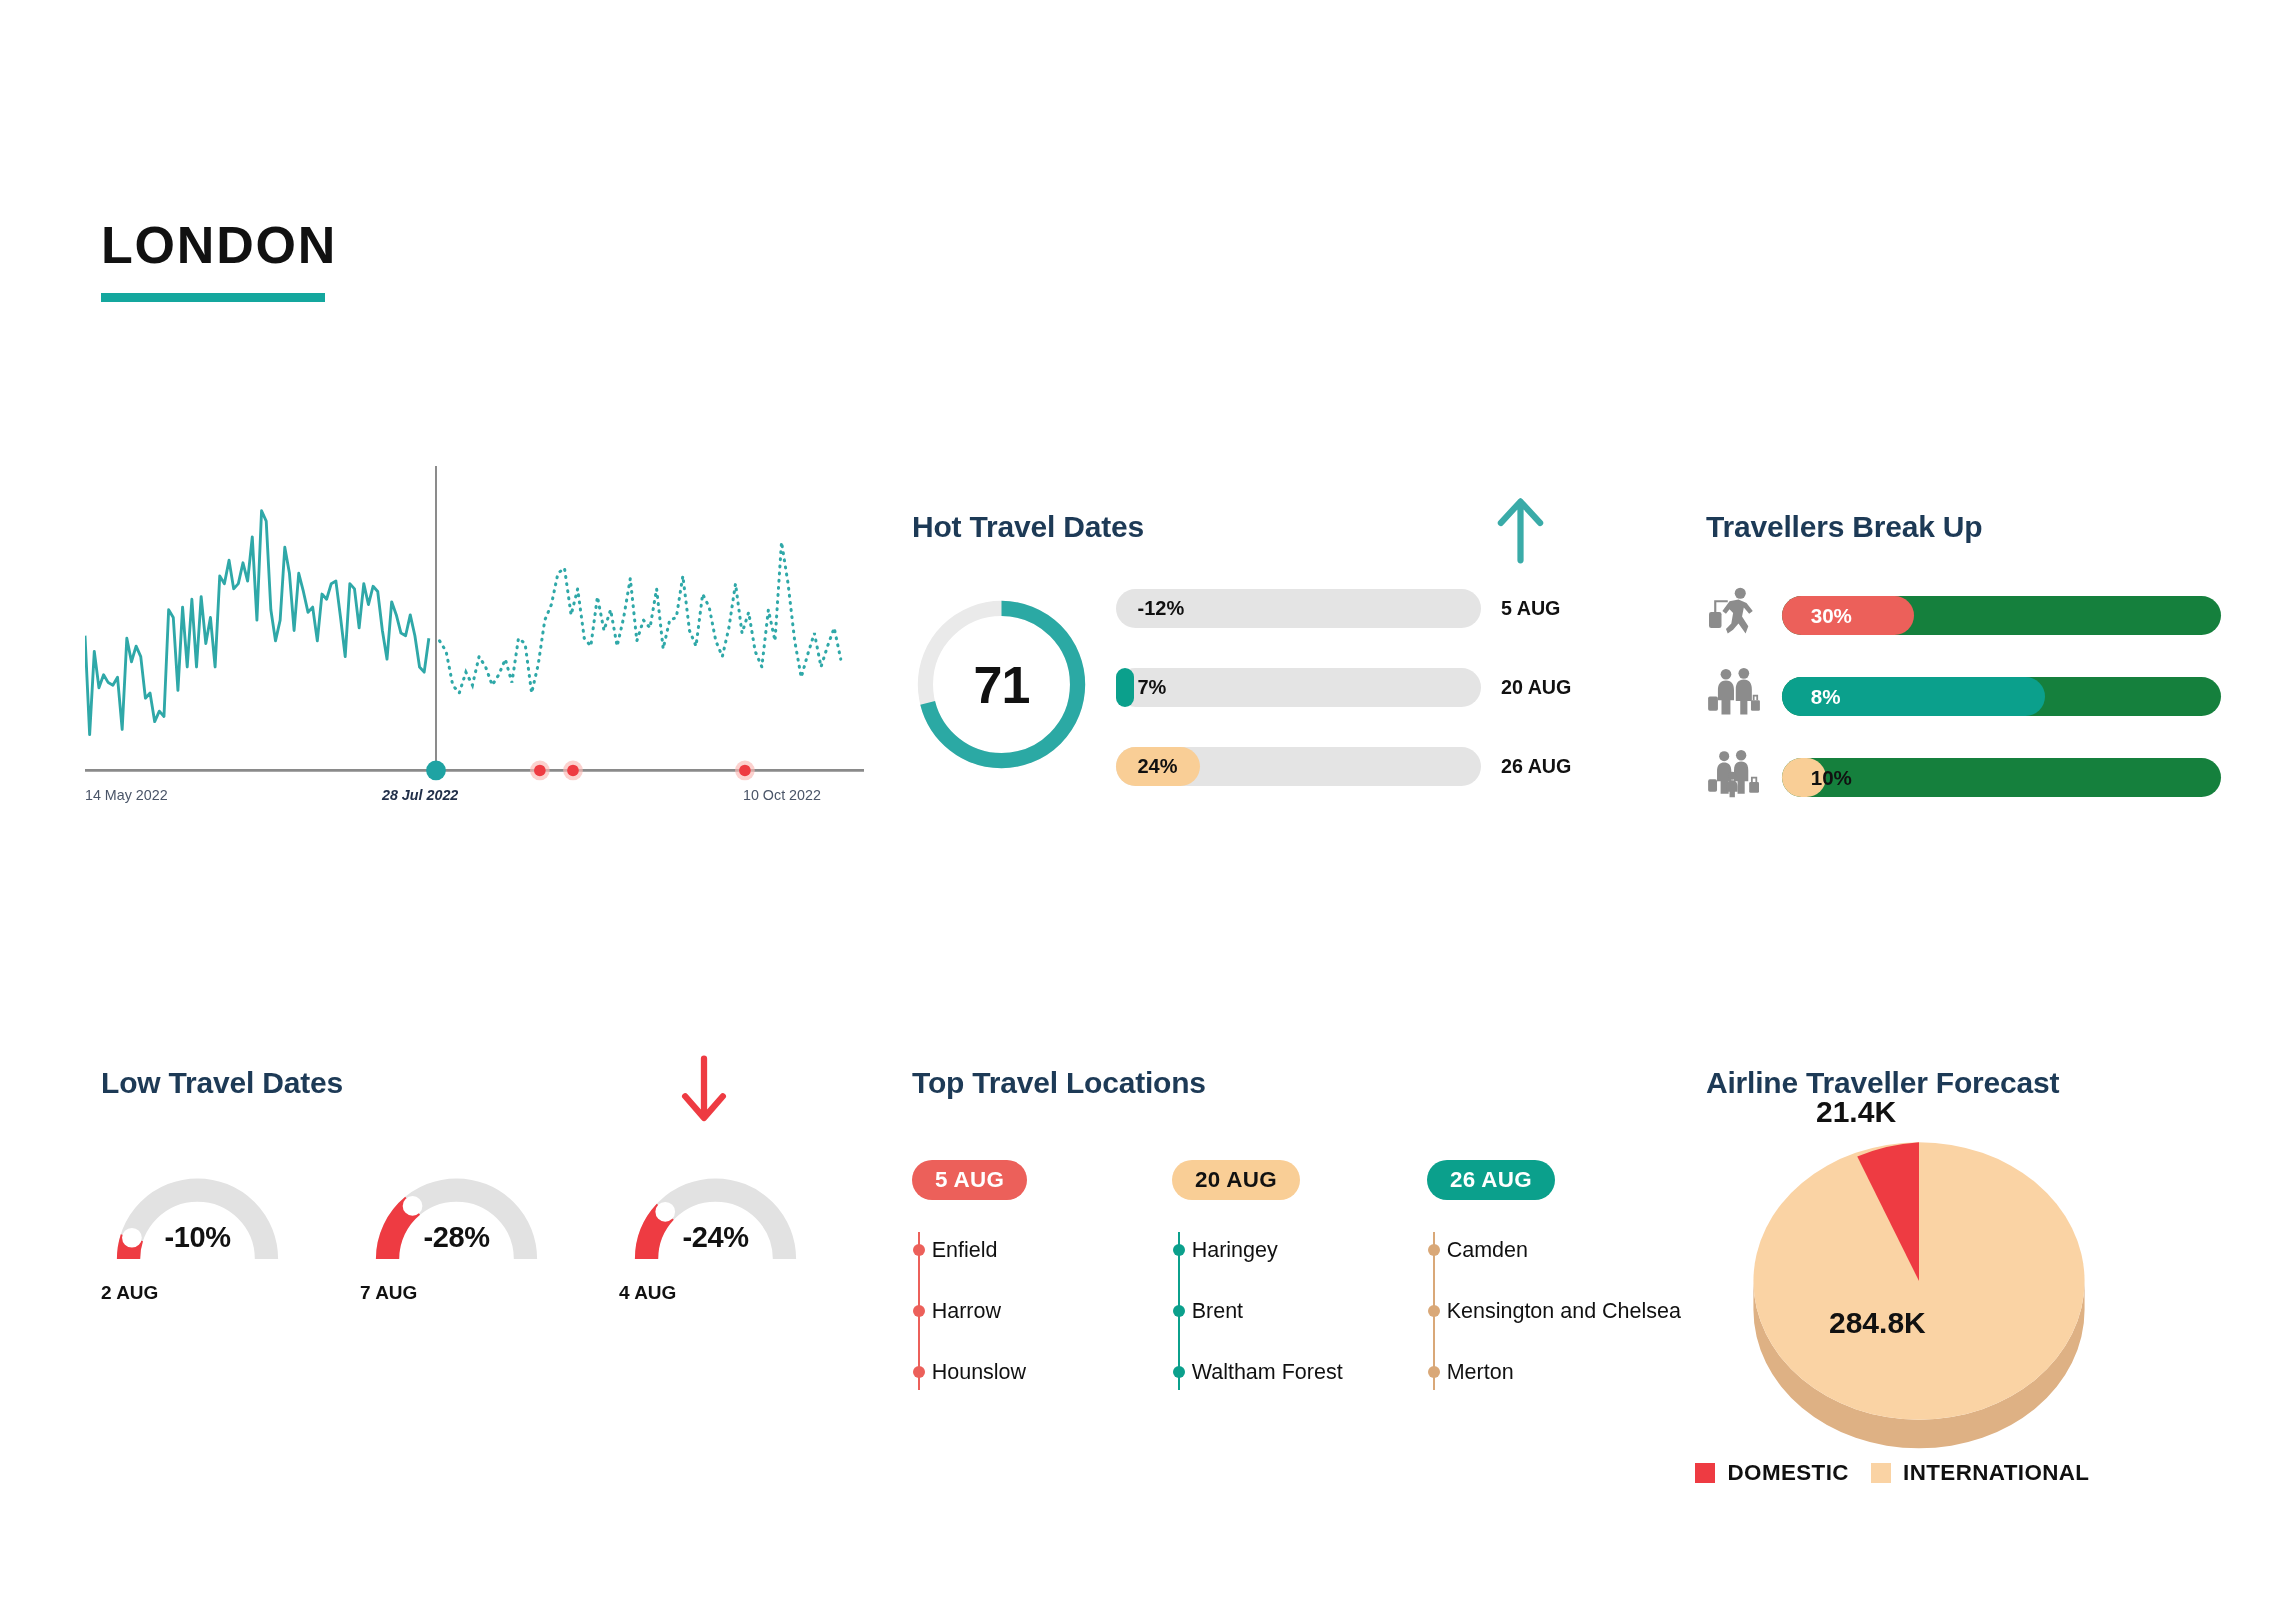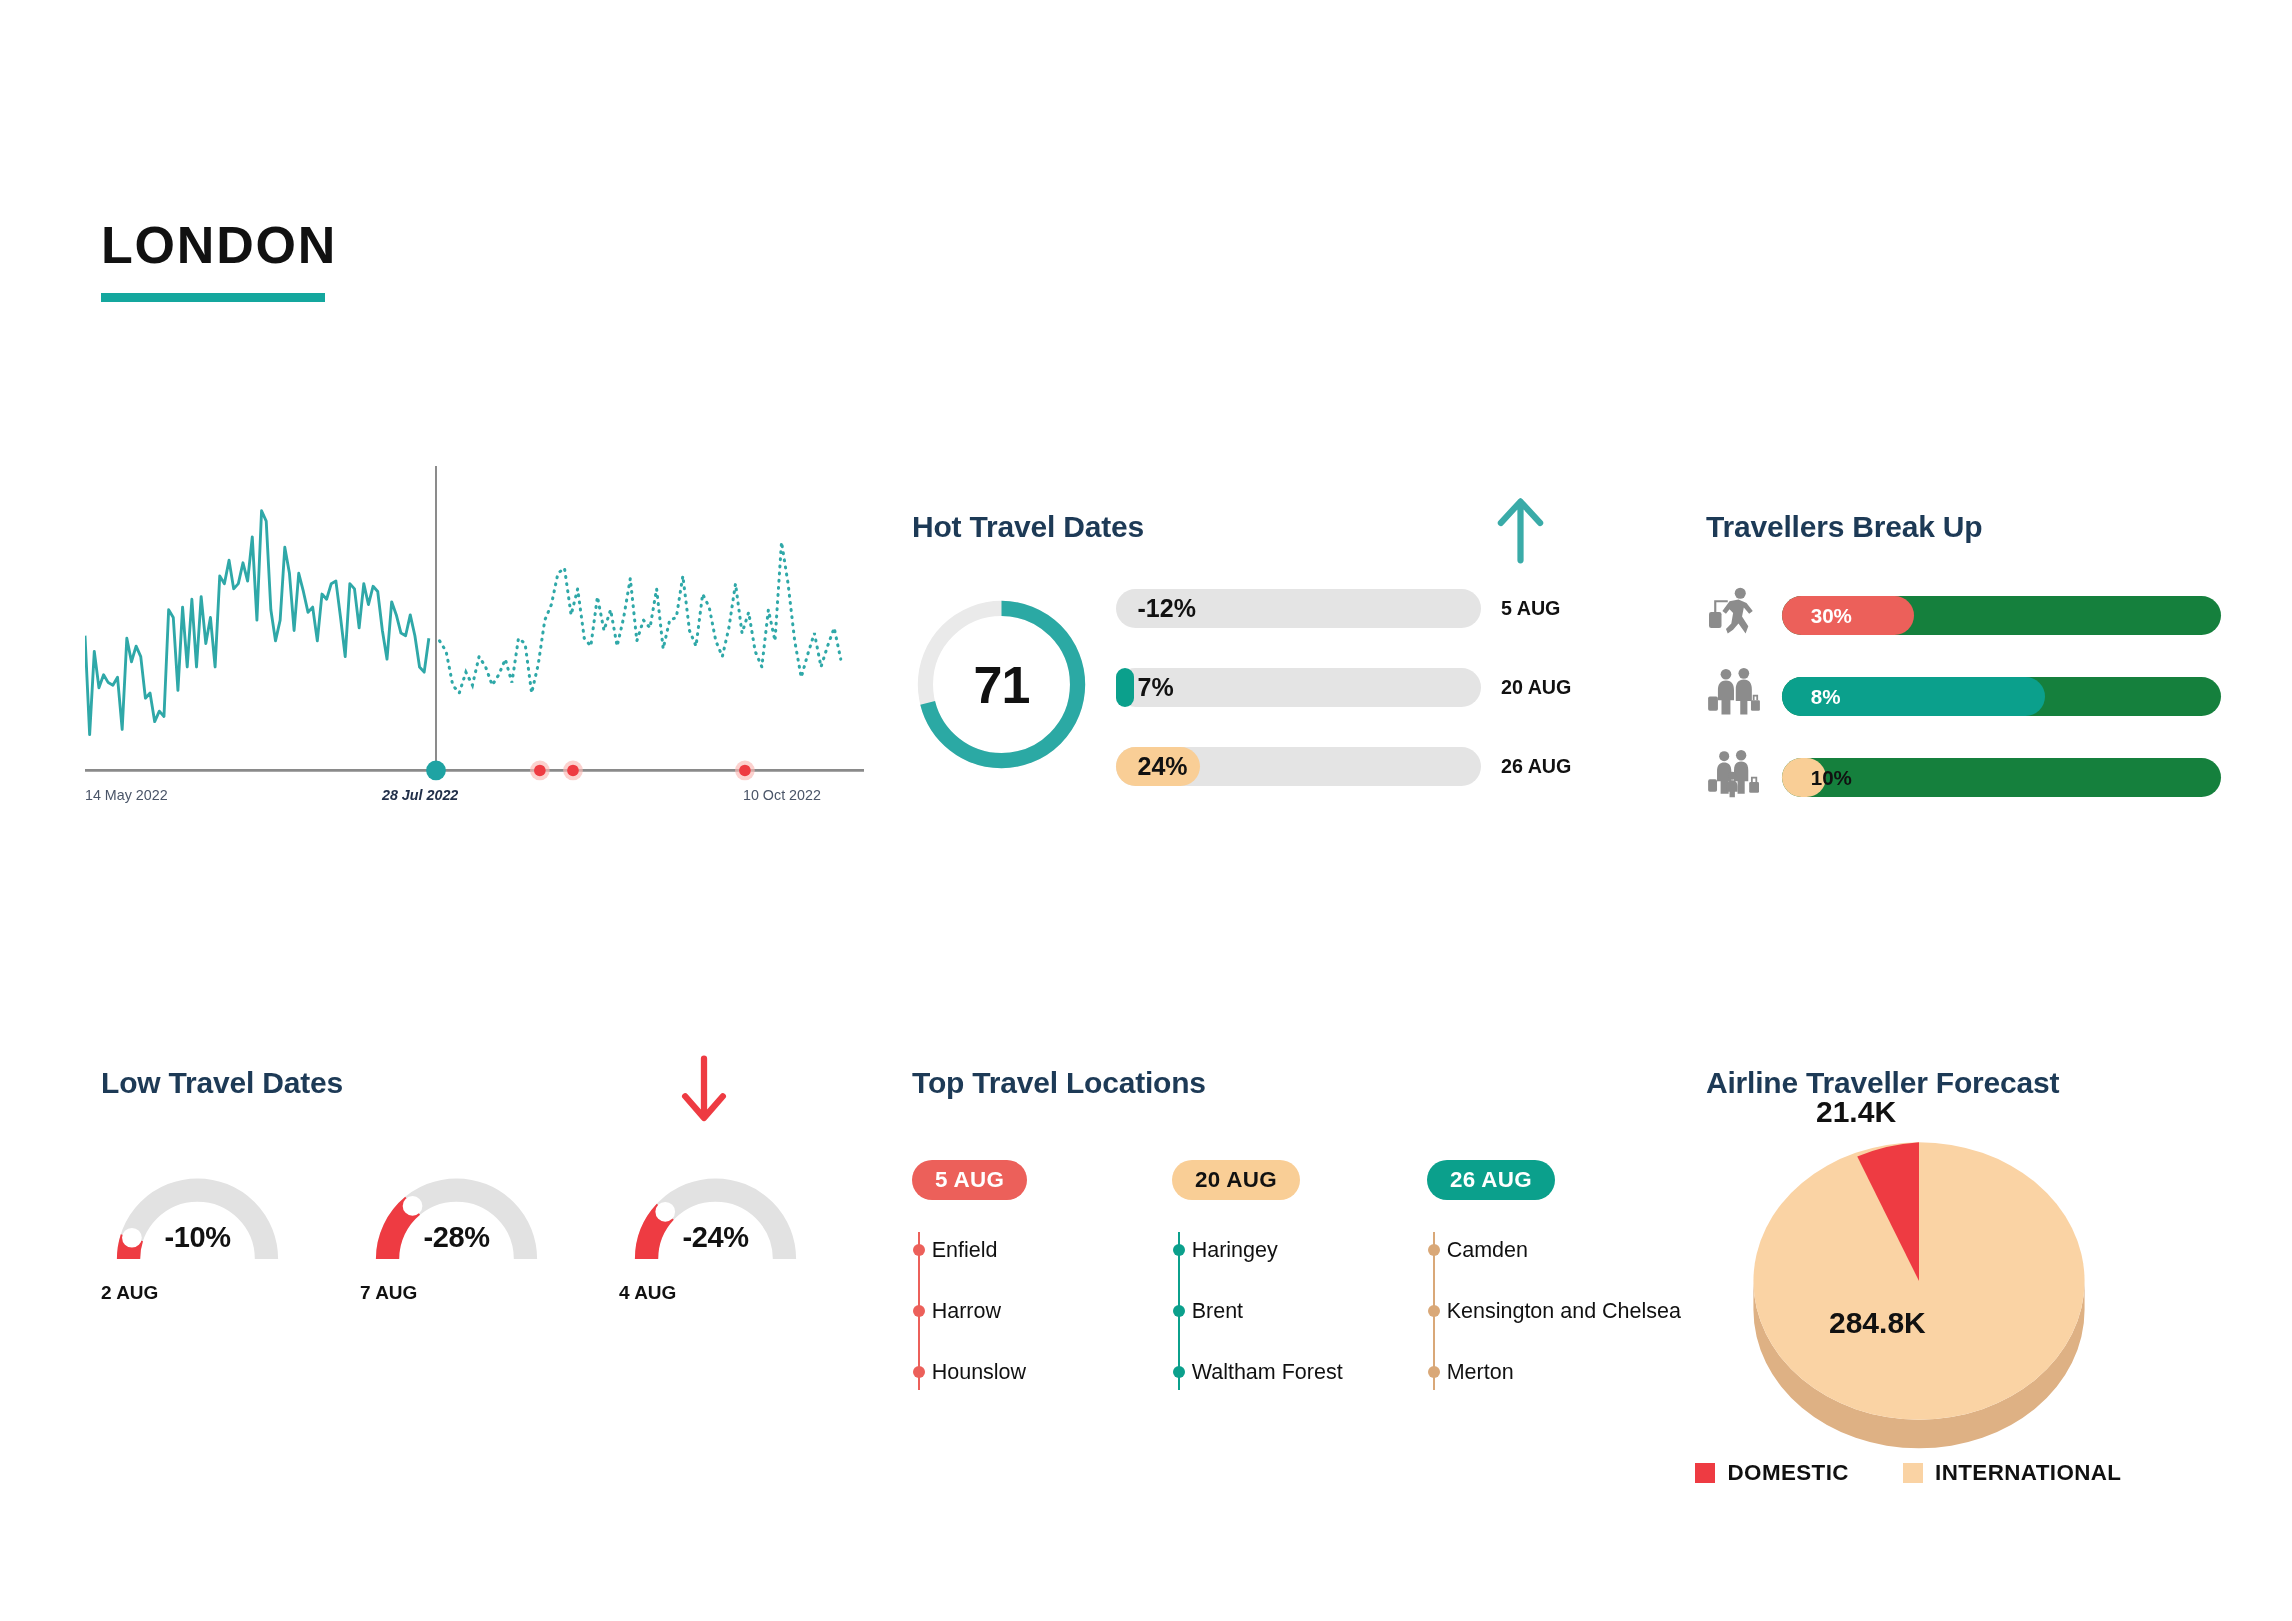--- a/index.html
+++ b/index.html
@@ -44,21 +44,21 @@
   }
   .bars{position:absolute;left:204px;top:79px;width:512px;}
   .bar-row{position:relative;height:39px;margin-bottom:40px;}
   .bar-track{
     position:absolute;left:0;top:0;width:365px;height:39px;
     background:#E4E4E4;border-radius:19.7px;
   }
   .bar-fill{position:absolute;left:0;top:0;height:39px;border-radius:19.7px;}
   .bar-val{
     position:absolute;left:21.5px;top:0;height:39px;display:flex;align-items:center;
-    font-size:25px;font-weight:700;color:#111;z-index:3;
+    font-size:20px;font-weight:700;color:#111;z-index:3;
   }
   .bar-date{
     position:absolute;left:385px;top:0;height:39px;display:flex;align-items:center;
     font-size:19.7px;font-weight:700;color:#111;white-space:nowrap;
   }
 
   
   #travellers-panel{left:1706px;top:510px;width:519px;height:296px;}
   .tb-rows{position:absolute;left:0;top:79px;width:519px;}
   .tb-row{position:relative;height:45px;margin-bottom:36px;display:flex;align-items:center;}
@@ -100,21 +100,21 @@
 
   
   #pie-panel{left:1706px;top:1066px;width:537px;height:430px;}
   .pie-wrap{position:absolute;left:16px;top:36px;width:394px;height:358px;}
   .pie-label{
     position:absolute;font-size:30px;font-weight:700;color:#111;white-space:nowrap;
   }
   #pie-label-dom{left:94px;top:-7.2px;}
   #pie-label-intl{left:107px;top:204px;}
   .pie-legend{
-    position:absolute;left:-10.7px;top:394px;display:flex;align-items:flex-end;gap:54px;
+    position:absolute;left:-10.7px;top:394px;display:flex;align-items:flex-end;gap:22px;
   }
   .legend-item{display:flex;align-items:center;gap:12.5px;}
   .legend-swatch{width:19.7px;height:19.7px;}
   .legend-text{font-size:22.4px;font-weight:700;color:#111;letter-spacing:0.4px;}
 </style>
 </head>
 <body>
 
 <div class="page">
 

